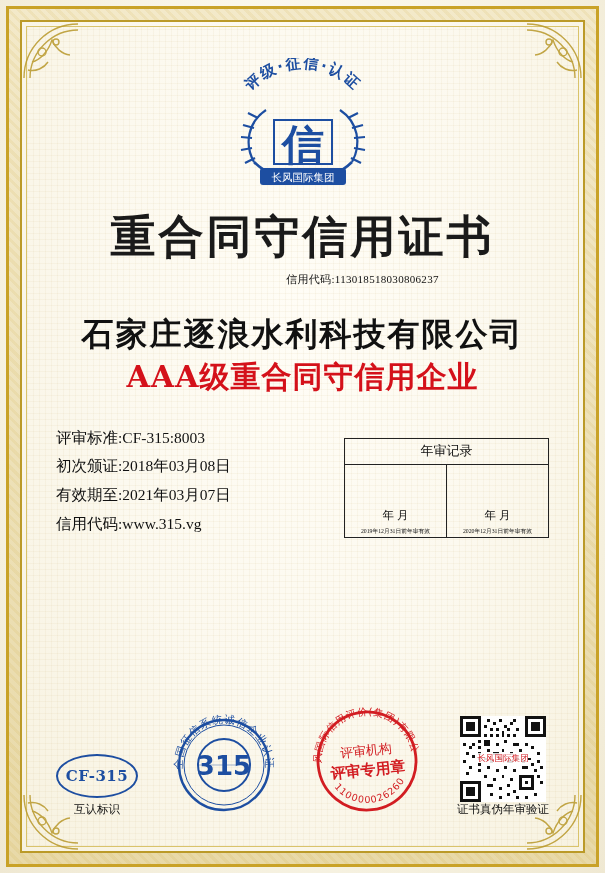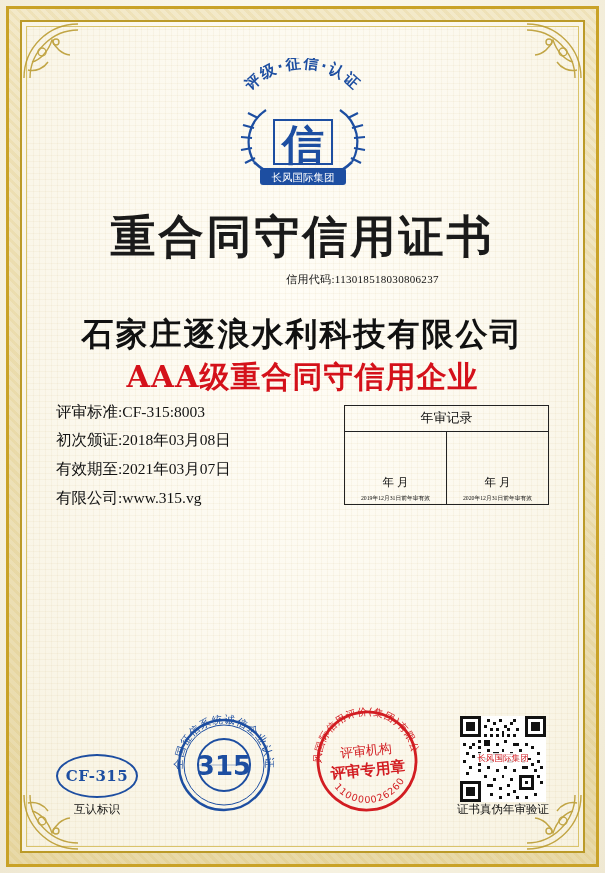--- a/index.html
+++ b/index.html
@@ -90,24 +90,25 @@
   .grade{
     font-size:30px;
     font-weight:bold;
     color:#d4111a;
     letter-spacing:1px;
     font-family:"DejaVu Serif", serif;
   }
 
   
   .mid-row{
+    margin-top:26px;
     width:100%;
     display:flex;
     justify-content:space-between;
-    align-items:center;
+    align-items:flex-end;
     padding:0 22px;
     box-sizing:border-box;
   }
   .details{font-size:15.5px;line-height:1.85;color:#111;}
   .details div{white-space:nowrap;}
   .annual{
     width:205px;
     border:1px solid #222;
     box-sizing:border-box;
   }
@@ -248,21 +249,21 @@
 
     <div class="company">石家庄逐浪水利科技有限公司</div>
 
     <div class="grade">AAA级重合同守信用企业</div>
 
     <div class="mid-row">
       <div class="details">
         <div>评审标准:CF-315:8003</div>
         <div>初次颁证:2018年03月08日</div>
         <div>有效期至:2021年03月07日</div>
-        <div>有限公司:www.315.vg</div>
+        <div>信用代码:www.315.vg</div>
       </div>
 
       <div class="annual">
         <div class="annual-head">年审记录</div>
         <div class="annual-body">
           <div class="annual-cell">
             <div class="ym">年  月</div>
             <div class="note">2019年12月31日前年审有效</div>
           </div>
           <div class="annual-cell">

